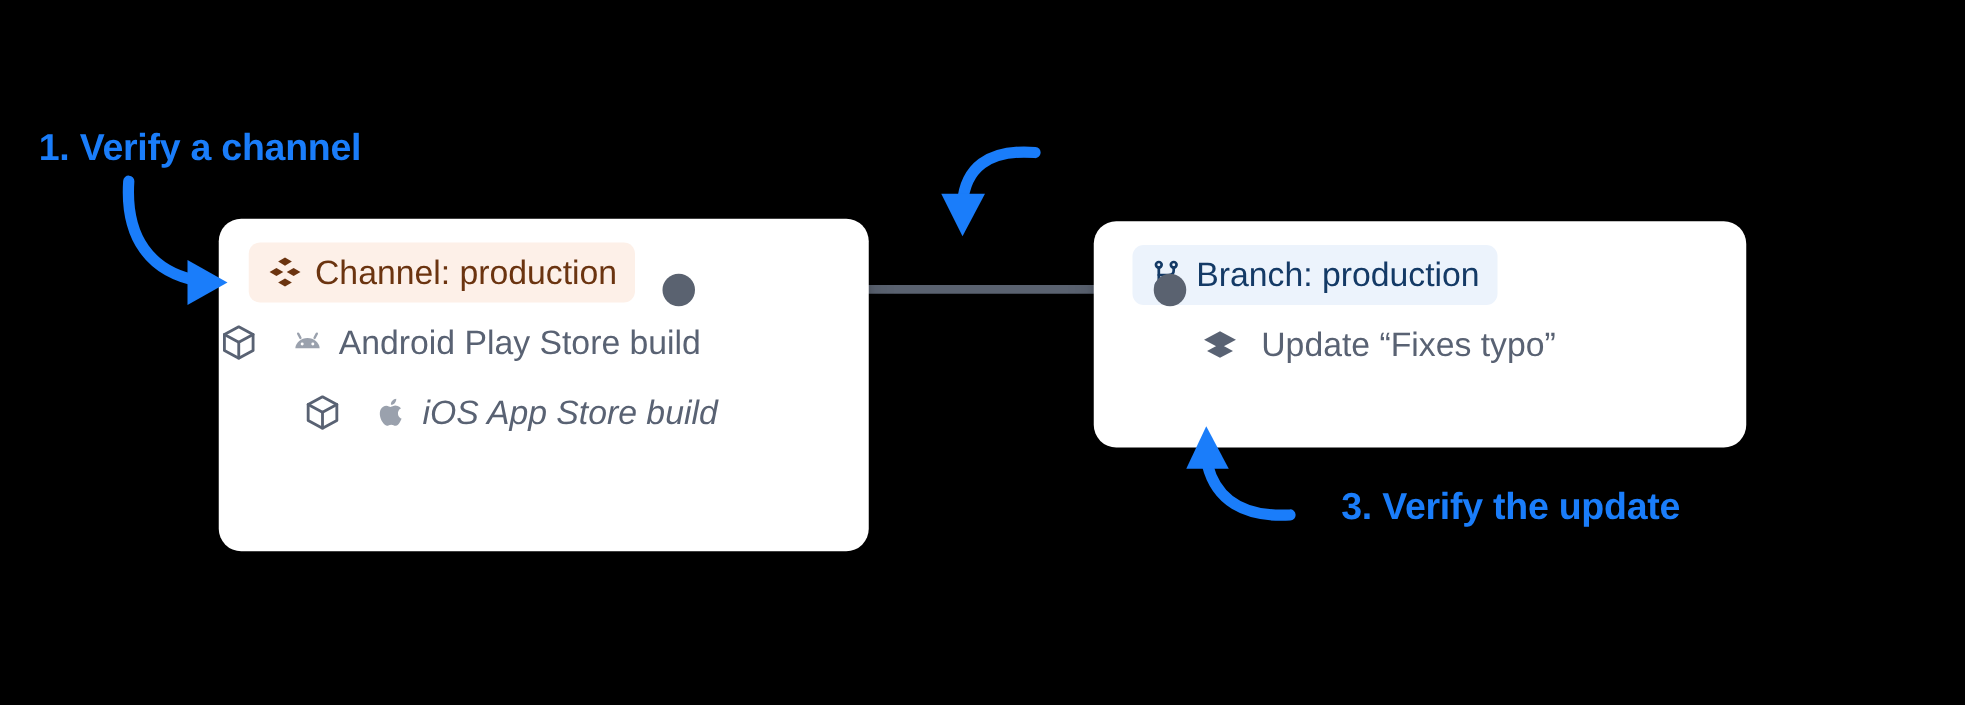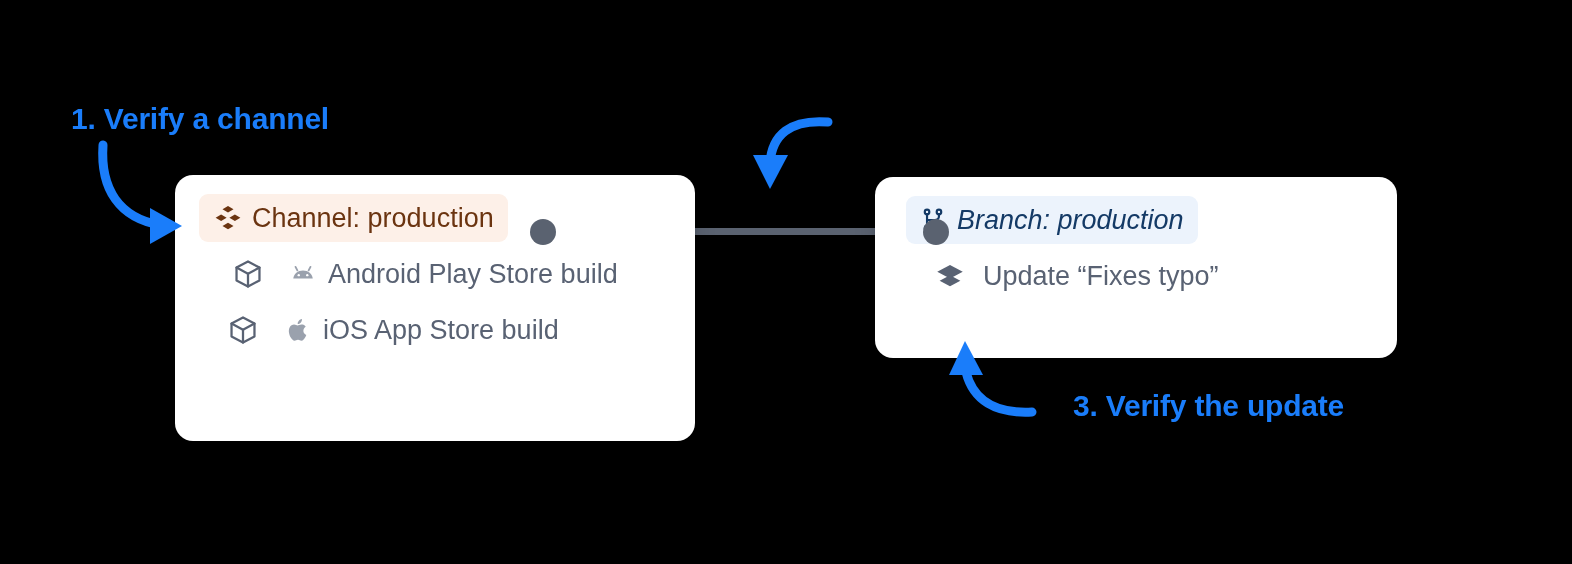--- a/index.html
+++ b/index.html
@@ -32,21 +32,21 @@
   
   .anno-label {
     position: absolute;
     color: #1a7dfa;
     font-size: 30px;
     font-weight: 700;
     letter-spacing: -0.2px;
     white-space: nowrap;
     z-index: 6;
   }
-  #anno-1 { left: 31px;  top: 102px; margin-left: 40px; }
+  #anno-1 { left: 31px;  top: 102px; }
   #anno-2 { left: 842px; top: 102px; }
   #anno-3 { left: 1073px; top: 389px; }
 
   
   .card {
     position: absolute;
     background: #ffffff;
     border-radius: 18px;
     box-shadow: 0 2px 5px rgba(0,0,0,0.16), 0 8px 22px rgba(0,0,0,0.12);
     z-index: 3;
@@ -79,36 +79,35 @@
   }
   .pill-channel {
     margin-left: 24px;
     background: #fdf0e8;
     color: #6b3410;
   }
   .pill-branch {
     margin-left: 31px;
     background: #ecf3fc;
     color: #143a66;
-    font-style: italic;
   }
 
   .row-label {
     font-size: 27px;
     line-height: 1;
     white-space: nowrap;
   }
   .pill-channel .row-label { color: #6b3410; }
   .pill-branch  .row-label { color: #143a66; }
 
   .sub-row { color: #596273; }
   .sub-row .row-label { color: #596273; font-size: 27px; }
-  #row-android { padding-left: 57px; }
-  #row-ios     { padding-left: 52px; }
-  #row-update  { padding-left: 58px; }
+  #row-android { }
+  #row-ios     { padding-left: 67px; font-style: italic; }
+  #row-update  { padding-left: 84px; }
 
   .icon { display: inline-flex; align-items: center; justify-content: center; flex: none; }
   .ic-channel { width: 30px; height: 30px; margin-right: 9px; }
   .ic-branch  { width: 26px; height: 30px; margin-right: 11px; }
   .ic-cube    { width: 32px; height: 32px; margin-right: 24px; }
   .ic-plat    { width: 30px; height: 30px; margin-right: 10px; }
   .ic-layers  { width: 34px; height: 30px; margin-right: 16px; }
 
   
   .conn-dot {

